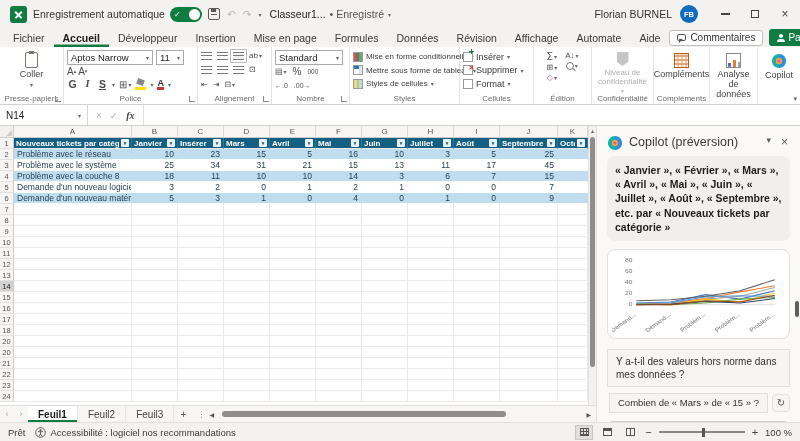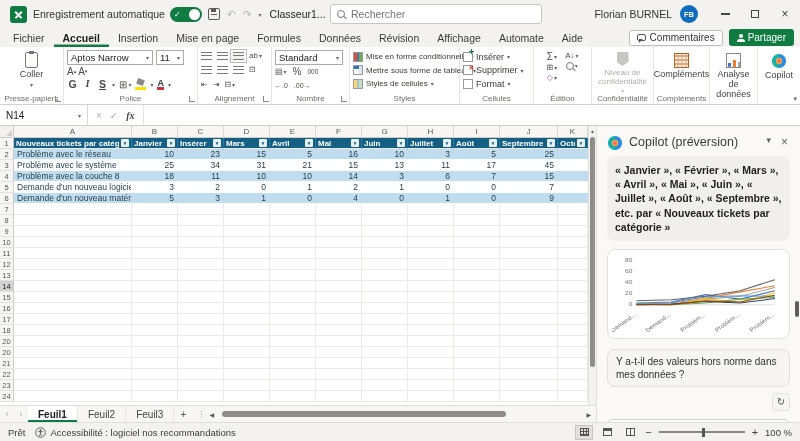--- a/index.html
+++ b/index.html
@@ -122,21 +122,21 @@
   
   .copilot{position:absolute;left:596px;top:126px;width:204px;height:296px;background:#faf9f8;border-left:1px solid #e0dedc;overflow:hidden}
   .cp-header{display:flex;gap:6px;padding:9px 10px 5px}
   .cp-title{flex:1;font-size:12.5px;color:#3b3a39}
   .cp-hbtn{color:#605e5c;font-size:9px;padding:0 2px}
   .cp-body{padding:0 10px;position:relative}
   .cp-msg{background:#f1efed;border-radius:8px;padding:7px 8px;font-weight:bold;font-size:10.5px;line-height:1.35;color:#1f1e1d}
   .cp-chart{background:#fff;border:1px solid #e3e1df;border-radius:8px;margin-top:8px;padding:3px 4px;height:90px}
   .cp-chart svg{width:100%;height:100%}
   .cp-sb{position:absolute;right:1px;top:175px;width:4px;height:16px;background:#5f5d5b;border-radius:2px}
-  .chip{background:#f7f5f3;border:1px solid #e1dfdd;border-radius:8px;padding:5px 8px;font-size:10px;color:#323130;line-height:1.3}
+  .chip{background:#f7f5f3;border:1px solid #e1dfdd;border-radius:0;padding:5px 8px;font-size:10px;color:#323130;line-height:1.3}
   .chip1{margin-top:10px}
   .chiprow{margin-top:6px;display:flex;justify-content:flex-end;align-items:center;gap:4px}
   .chip2{white-space:nowrap;padding:3px 8px;font-size:9.5px}
   .refresh{width:18px;height:18px;border:1px solid #e1dfdd;border-radius:4px;background:#f7f5f3;color:#555;font-size:10px;line-height:16px;text-align:center}
   .cp-input{margin-top:8px;background:#fff;border:1px solid #d1cfcd;border-radius:6px;padding:7px 8px 5px;height:64px;display:flex;flex-direction:column}
 
   
   .tabsbar{position:absolute;left:0;top:405px;width:596px;height:17px;background:#f7f6f5;border-top:1px solid #e0dedc;display:flex;align-items:stretch;font-size:10px}
   .snav{width:14px;display:flex;align-items:center;justify-content:center;color:#a8a6a4;font-size:9px}
   .stab{padding:0 10px;display:flex;align-items:center;color:#444;border-right:1px solid #e8e6e4}
@@ -177,41 +177,38 @@
       <span class="ic-save"></span>
       <span class="dis">↶</span>
       <span class="dis">↷</span>
       <span class="dd">▾</span>
     </div>
     <div class="doc-title">
       <span>Classeur1...</span>
       <span class="st">• Enregistré</span>
       <span class="dd">▾</span>
     </div>
-    <div class="tb-search">
-      <span class="mag"></span>
-      <input placeholder="Rechercher" style="">
-    </div>
     <div class="tb-right">
       <span class="user-name">Florian BURNEL</span>
       <span class="avatar">FB</span>
       <span class="winbtn">
           <span class="w-min"></span>
         </span>
       <span class="winbtn">
           <span class="w-max"></span>
         </span>
       <span class="winbtn w-close">×</span>
     </div>
   </div>
 
   <div class="tabrow">
     <div style="display:flex">
         <div class="rtab">Fichier</div>
         <div class="rtab active">Accueil</div>
+        <div class="rtab">Développeur</div>
         <div class="rtab">Insertion</div>
         <div class="rtab">Mise en page</div>
         <div class="rtab">Formules</div>
         <div class="rtab">Données</div>
         <div class="rtab">Révision</div>
         <div class="rtab">Affichage</div>
         <div class="rtab">Automate</div>
         <div class="rtab">Aide</div>
       </div>
     <div class="tabrow-right">
@@ -845,20 +842,21 @@
             <polyline points="24,53.625 58,52.375 92,48.625 126,42.375 160,29.875" fill="none" stroke="#636363" stroke-width="1.2"></polyline>
             <text transform="translate(24,70) rotate(-40)" text-anchor="end" font-size="6.5" fill="#757575">Demand...</text>
             <text transform="translate(58,70) rotate(-40)" text-anchor="end" font-size="6.5" fill="#757575">Demand...</text>
             <text transform="translate(92,70) rotate(-40)" text-anchor="end" font-size="6.5" fill="#757575">Problèm...</text>
             <text transform="translate(126,70) rotate(-40)" text-anchor="end" font-size="6.5" fill="#757575">Problèm...</text>
             <text transform="translate(160,70) rotate(-40)" text-anchor="end" font-size="6.5" fill="#757575">Problèm...</text>
           </svg>
       </div>
       <div class="chip chip1">Y a-t-il des valeurs hors norme dans mes données ?</div>
       <div class="chiprow">
+        <div class="chip chip2">Combien de « Mars » de « 15 » ?</div>
         <div class="refresh">↻</div>
       </div>
       <div class="cp-input">
         
         
       </div>
     </div>
     <div class="cp-sb"></div>
   </div>
 

